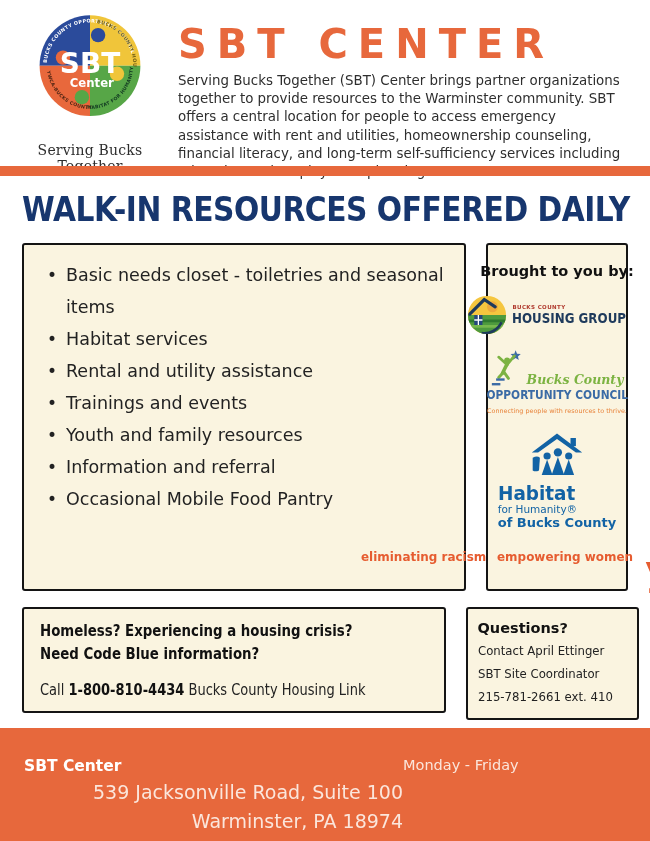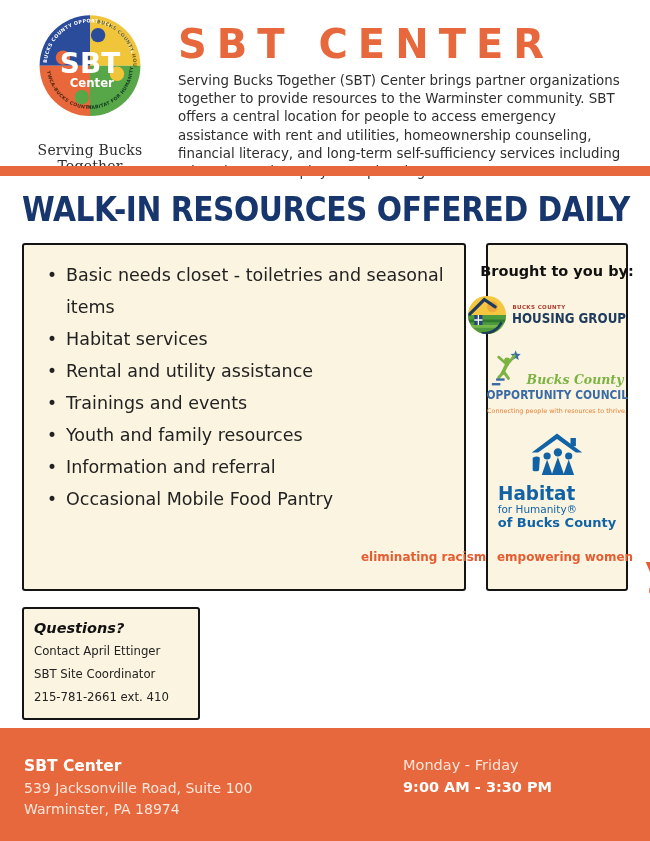--- a/index.html
+++ b/index.html
@@ -52,27 +52,27 @@
   .ywca-block { display:flex; align-items:flex-start; margin-top:18px; }
   .ywca-t { color:#e65c30; font-size:13px; font-weight:800; line-height:1.2; white-space:nowrap; transform:scaleX(.92); transform-origin:0 50%; }
   .ywca-word { color:#e65c30; font-size:40px; font-weight:800; letter-spacing:-1.5px; line-height:.95; margin-top:2px; }
   
   .row2 { display:flex; gap:20px; margin-top:16px; align-items:flex-start; }
   .crisis-panel { flex:1; min-height:104px; padding:11px 16px 12px 16px; }
   .crisis-line { font-size:15.5px; font-weight:bold; color:#111; line-height:1.5; white-space:nowrap; transform:scaleX(.86); transform-origin:0 50%; }
   .call-line { margin-top:14px; font-size:15.5px; color:#222; white-space:nowrap; transform:scaleX(.84); transform-origin:0 50%; }
   .call-line b { color:#111; }
   .questions-panel { width:178px; min-height:98px; padding:8px 10px 10px 10px; }
-  .q-heading { font-size:14.5px; font-weight:bold; color:#111; line-height:1.6;font-style:italic; }
+  .q-heading { font-size:14.5px; font-weight:bold; color:#111; line-height:1.6; }
   .q-line { font-size:13px; color:#222; line-height:1.75; white-space:nowrap; transform:scaleX(.9); transform-origin:0 50%; }
   
   .footer { margin-top:auto; min-height:113px; background:#e7683c; color:#fff; display:flex; padding:27px 20px 0 24px; }
   .footer-left { width:379px; }
   .f-name { font-size:15.5px; font-weight:bold; line-height:1.5; }
-  .f-line { font-size:14px; line-height:1.5; color:#fbe6dc; }
+  .f-line { font-size:19px; line-height:1.5; color:#fbe6dc;text-align:right; }
   .f-open { font-size:15.5px; font-weight:bold; line-height:1.5; }
   .f-days { font-size:14.5px; line-height:1.5; color:#fbe6dc; }
   .f-hours { font-size:14.5px; line-height:1.5; font-weight:600; color:#ffffff; }
 </style>
 </head>
 <body>
 
 <div class="page">
 
   <div class="header">
@@ -199,34 +199,38 @@
 
         <div class="ywca-block">
           <span class="ywca-t">eliminating racism</span>
           <span class="ywca-t">empowering women</span>
           <span class="ywca-word">ywca</span>
         </div>
       </div>
     </div>
 
     <div class="row2">
+      <div class="panel crisis-panel">
+        <div class="crisis-line">Homeless? Experiencing a housing crisis?</div>
+        <div class="crisis-line">Need Code Blue information?</div>
+        <div class="call-line"><span>Call </span><b>1-800-810-4434</b><span> Bucks County Housing Link</span></div>
+      </div>
       <div class="panel questions-panel">
         <div class="q-heading">Questions?</div>
         <div class="q-line">Contact April Ettinger</div>
         <div class="q-line">SBT Site Coordinator</div>
         <div class="q-line">215-781-2661 ext. 410</div>
       </div>
     </div>
   </div>
 
   <div class="footer">
     <div class="footer-left">
       <div class="f-name">SBT Center</div>
       <div class="f-line">539 Jacksonville Road, Suite 100</div>
       <div class="f-line">Warminster, PA 18974</div>
     </div>
     <div class="footer-right">
       <div class="f-days">Monday - Friday</div>
-      <div class="f-hours">9:00 AM - 3:30 PM</div>
     </div>
   </div>
 
 </div>
 
 </body></html>

